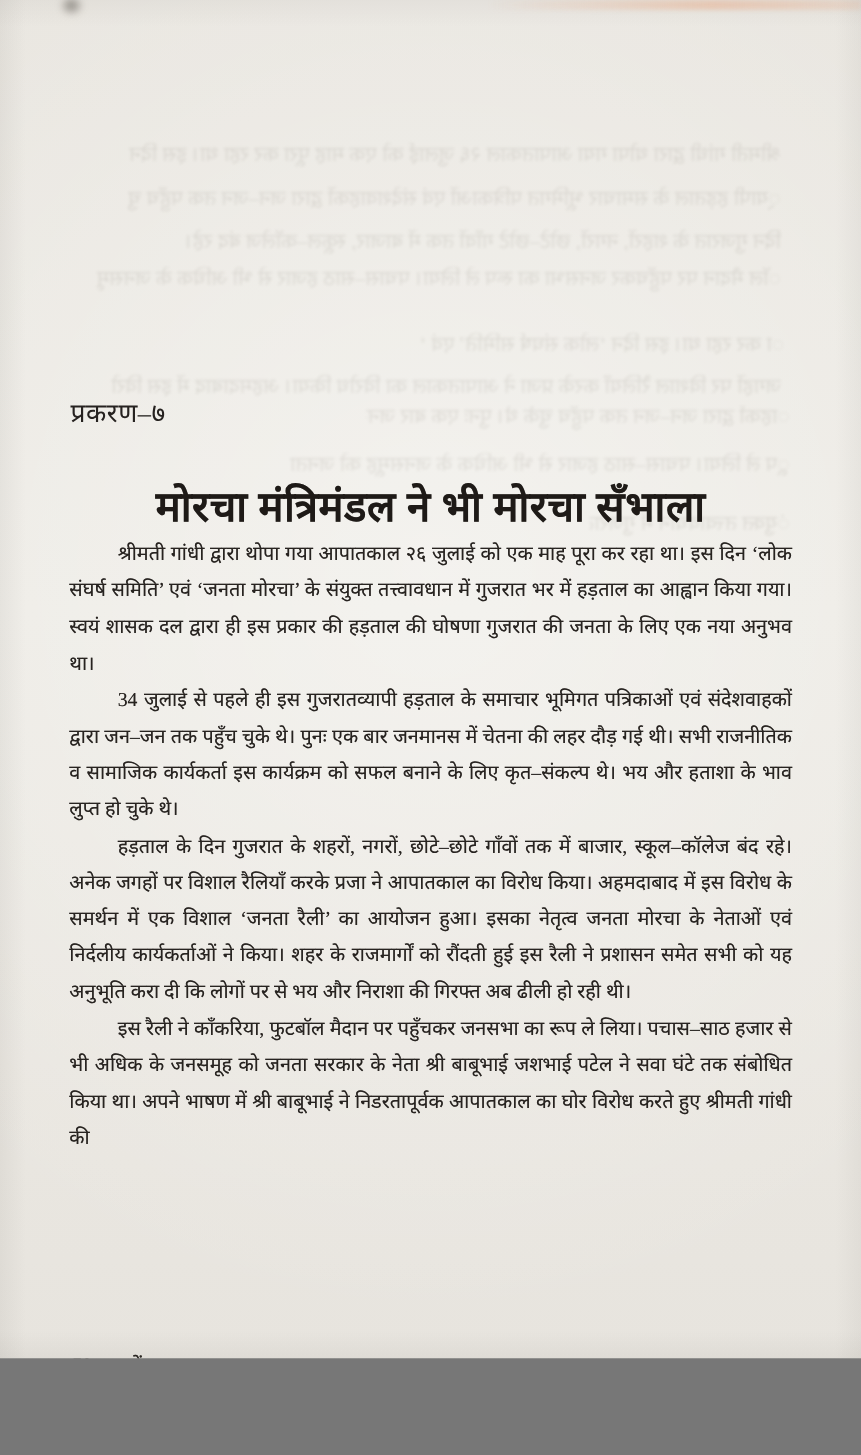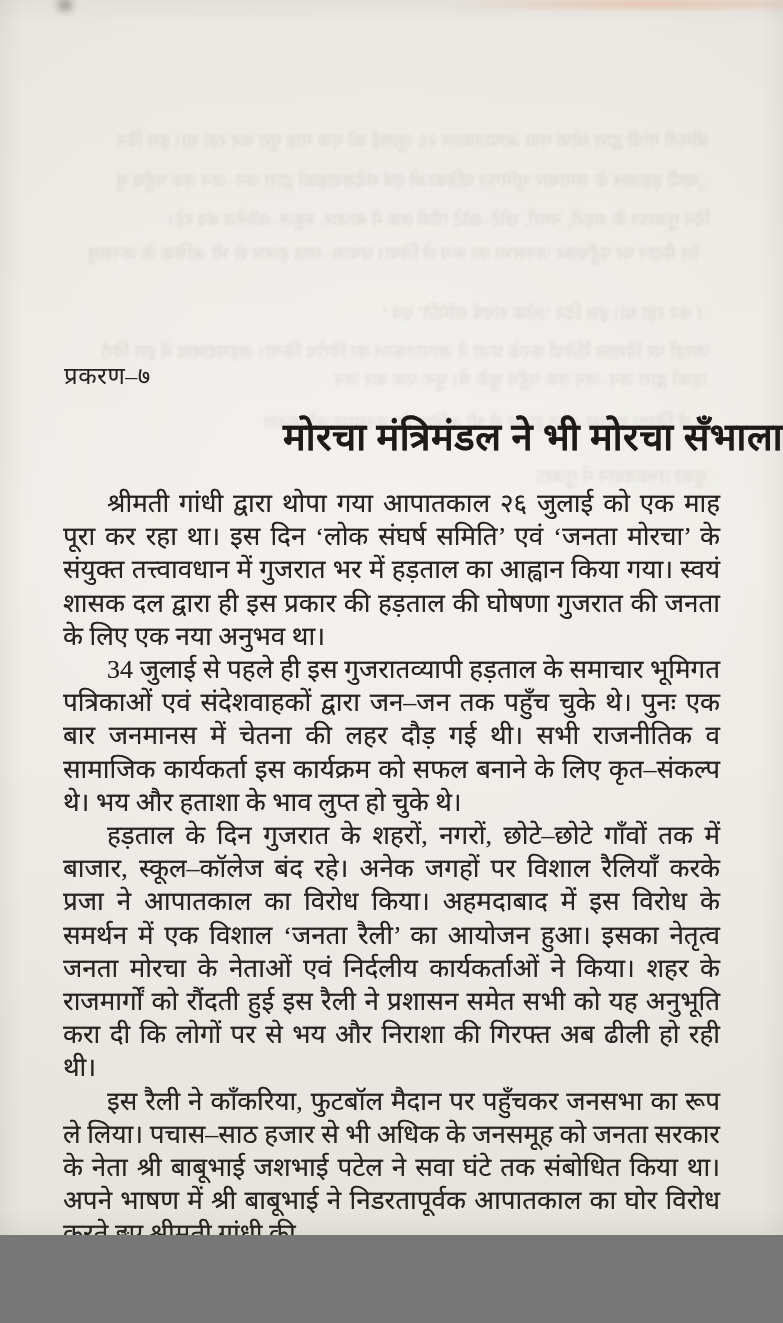--- a/index.html
+++ b/index.html
@@ -46,38 +46,38 @@
   }
   .kicker {
     position: absolute;
     top: 358px; left: 64px;
     font-size: 24px;
     color: #262220;
     letter-spacing: 0.5px;
   }
   .chapter-title {
     position: absolute;
-    top: 392px; left: 0; right: 0;
-    text-align: right;
+    top: 416px; left: 0; right: 0;
+    text-align: center;
     font-size: 38px;
     font-weight: bold;
     color: #1e1a17;
     letter-spacing: 0.5px;
     text-shadow: 0 0 0.6px rgba(30,26,23,0.55);
     margin-top: 17px;
   }
   .body-text {
     position: absolute;
     top: 487px; left: 63px;
     width: 657px;
     color: #272320;
   }
   .body-text p {
     margin: 0;
-    font-size: 26px;
+    font-size: 18px;
     line-height: 33.2px;
     text-align: justify;
     text-indent: 44px;
     text-shadow: 0 0 0.5px rgba(39,35,32,0.5);
   }
   .footer {
     position: absolute;
     top: 1226px; left: 0; right: 0; height: 34px;
     color: #2b2723;
   }

